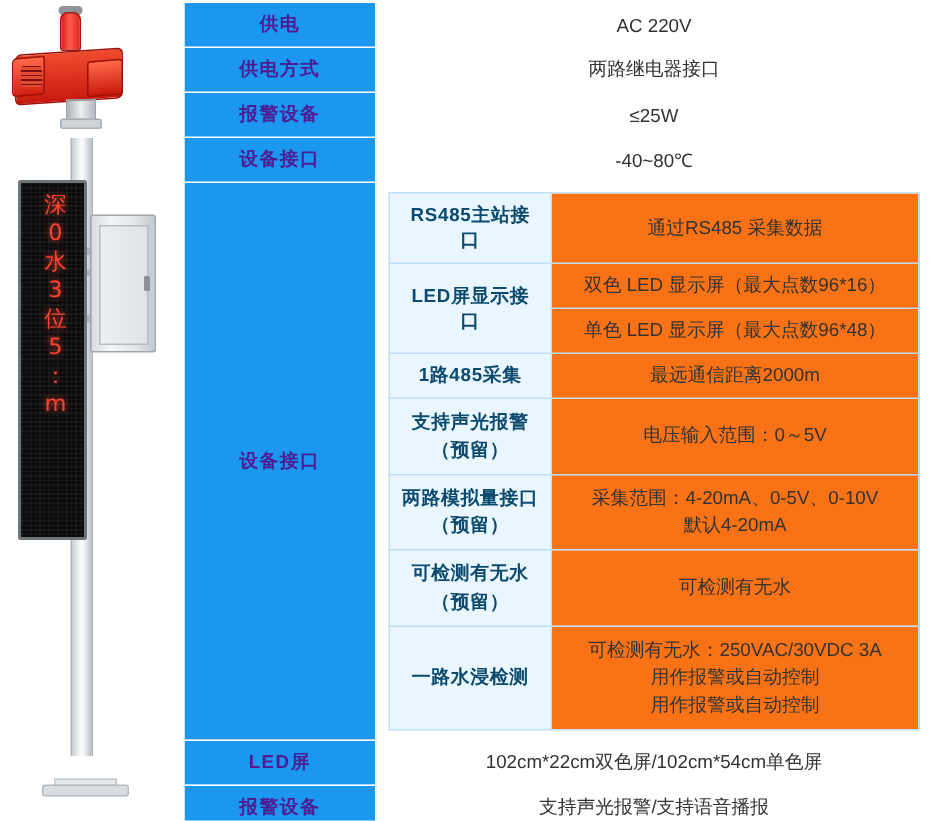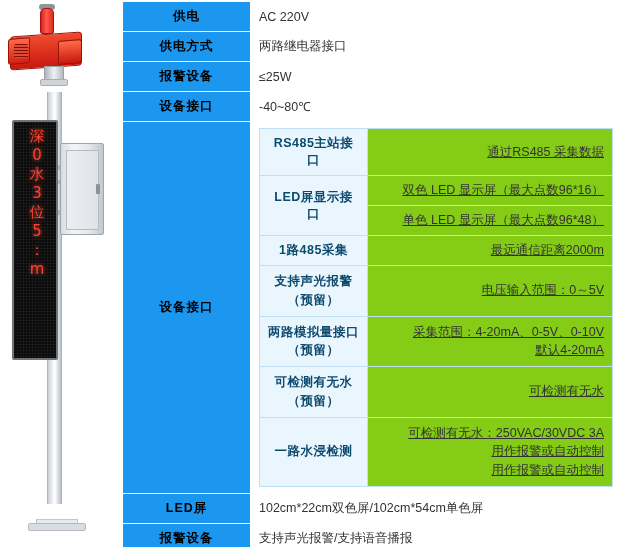--- a/index.html
+++ b/index.html
@@ -198,46 +198,45 @@
     table-layout: fixed;
   }
   table.spec td {
     border: 1px solid #ffffff;
     padding: 6px 8px;
     font-size: 12.5px;
     vertical-align: middle;
   }
   td.k {
     background: #1b97f0;
-    color: #000000;
+    color: #4c1d95;
     text-align: center;
     font-weight: bold;
     width: 128px;
     letter-spacing: 1px;
   }
   td.k-sub {
     background: #eaf6fe;
     color: #0c4a6e;
     text-align: center;
     font-weight: bold;
     width: 108px;
     letter-spacing: 0.5px;
     border: 1px solid #bfe0f7;
   }
   td.v {
-    background: #84cc16;
+    background: #f97316;
     color: #333333;
-    text-align: right;
-    border: 1px solid #bfe0f7;
-    text-decoration: underline;
+    text-align: center;
+    border: 1px solid #bfe0f7;
   }
   td.v-plain {
     background: #ffffff;
     color: #333333;
-    text-align: left;
+    text-align: center;
     border: 1px solid #bfe0f7;
     margin-left: 48px;
   }
   td.nest {
     padding: 0;
     border: 1px solid #bfe0f7;
     background: #ffffff;
   }
   table.inner {
     width: 100%;

